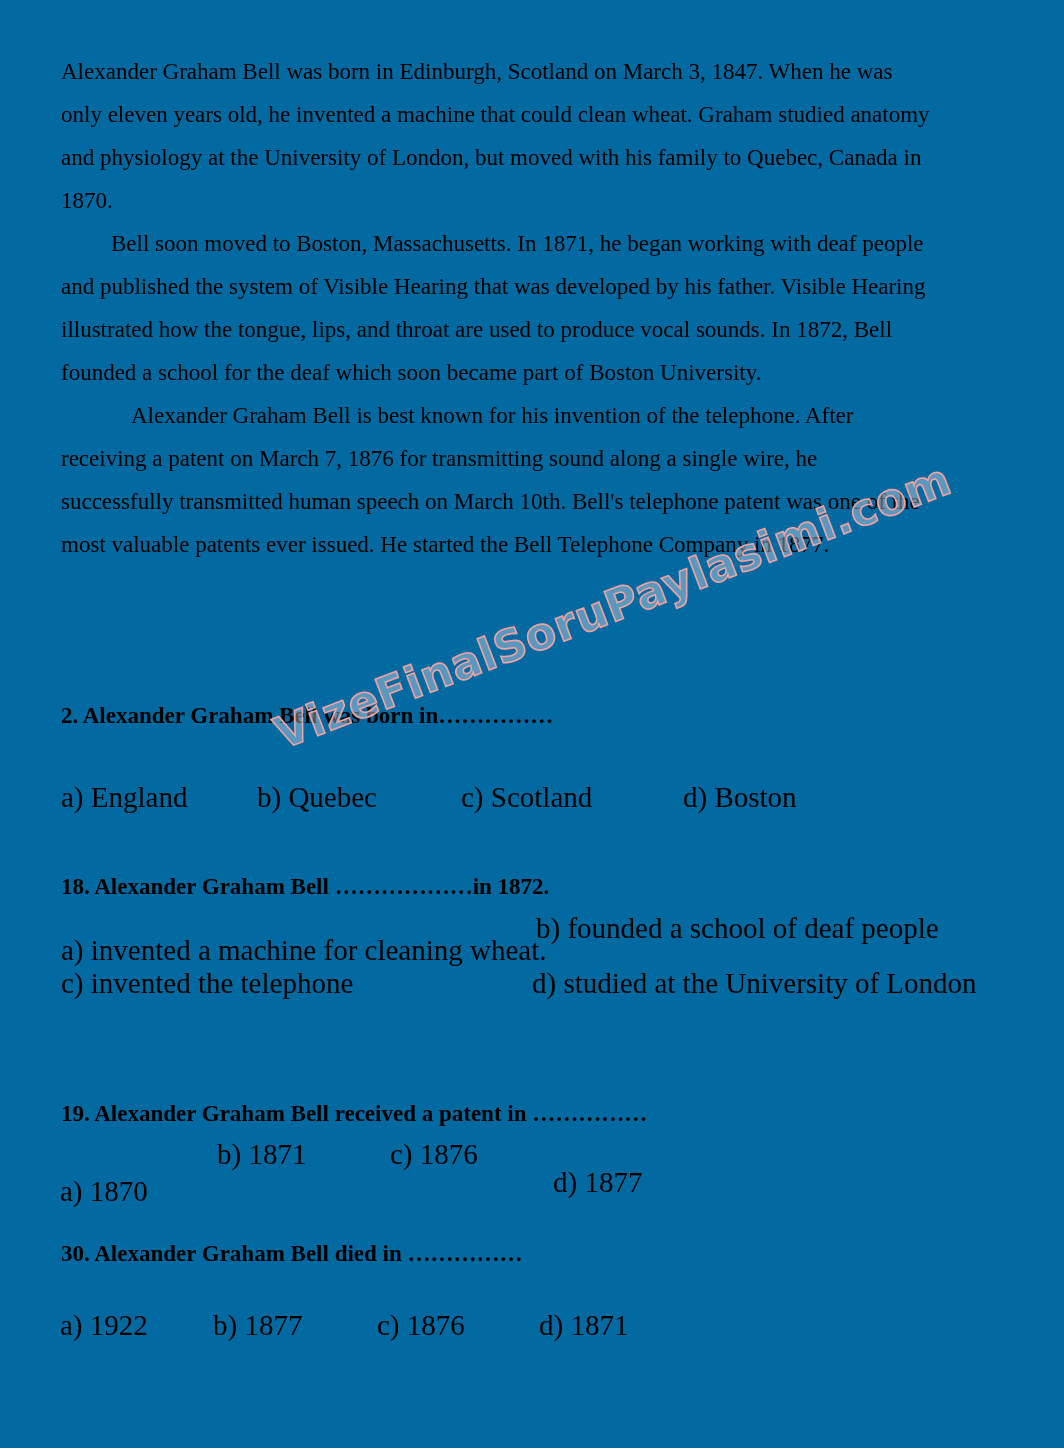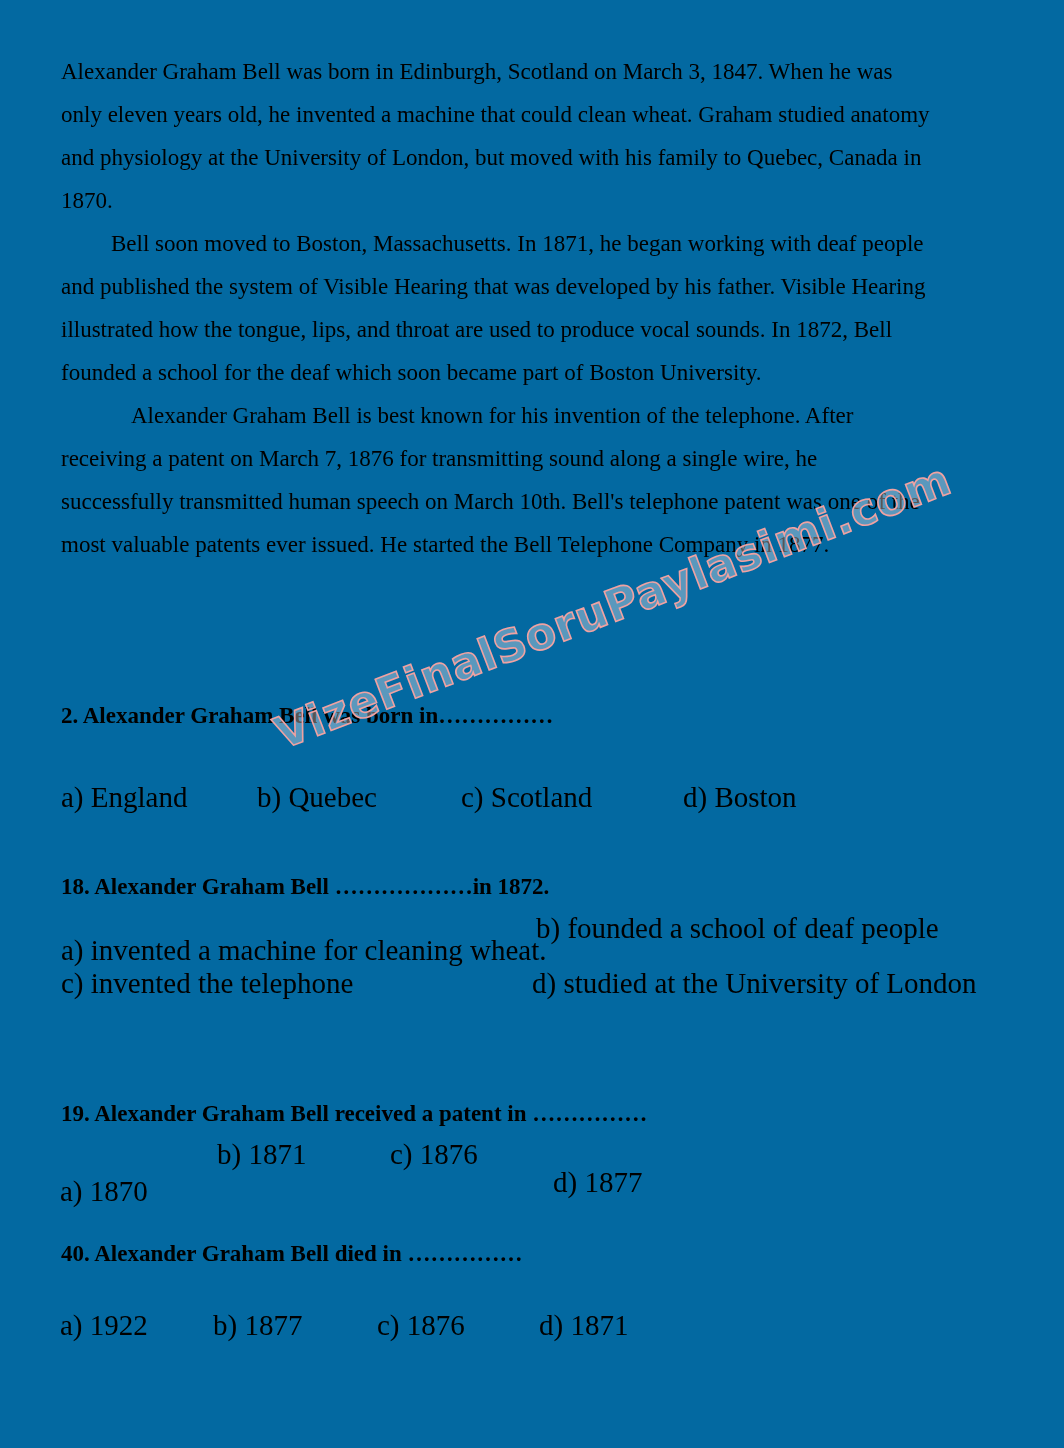--- a/index.html
+++ b/index.html
@@ -132,21 +132,21 @@
   <span class="opt o18b">b) founded a school of deaf people</span>
   <span class="opt o18c">c) invented the telephone</span>
   <span class="opt o18d">d) studied at the University of London</span>
 
   <p class="q-title q19-title">19. Alexander Graham Bell received a patent in ……………</p>
   <span class="opt o19a">a) 1870</span>
   <span class="opt o19b">b) 1871</span>
   <span class="opt o19c">c) 1876</span>
   <span class="opt o19d">d) 1877</span>
 
-  <p class="q-title q20-title">40. Alexander Graham Bell died in ……………</p>
+  <p class="q-title q20-title">30. Alexander Graham Bell died in ……………</p>
   <span class="opt o20a">a) 1922</span>
   <span class="opt o20b">b) 1877</span>
   <span class="opt o20c">c) 1876</span>
   <span class="opt o20d">d) 1871</span>
 
   <div class="watermark">VizeFinalSoruPaylasimi.com</div>
 
 </div>
 
 </body></html>

